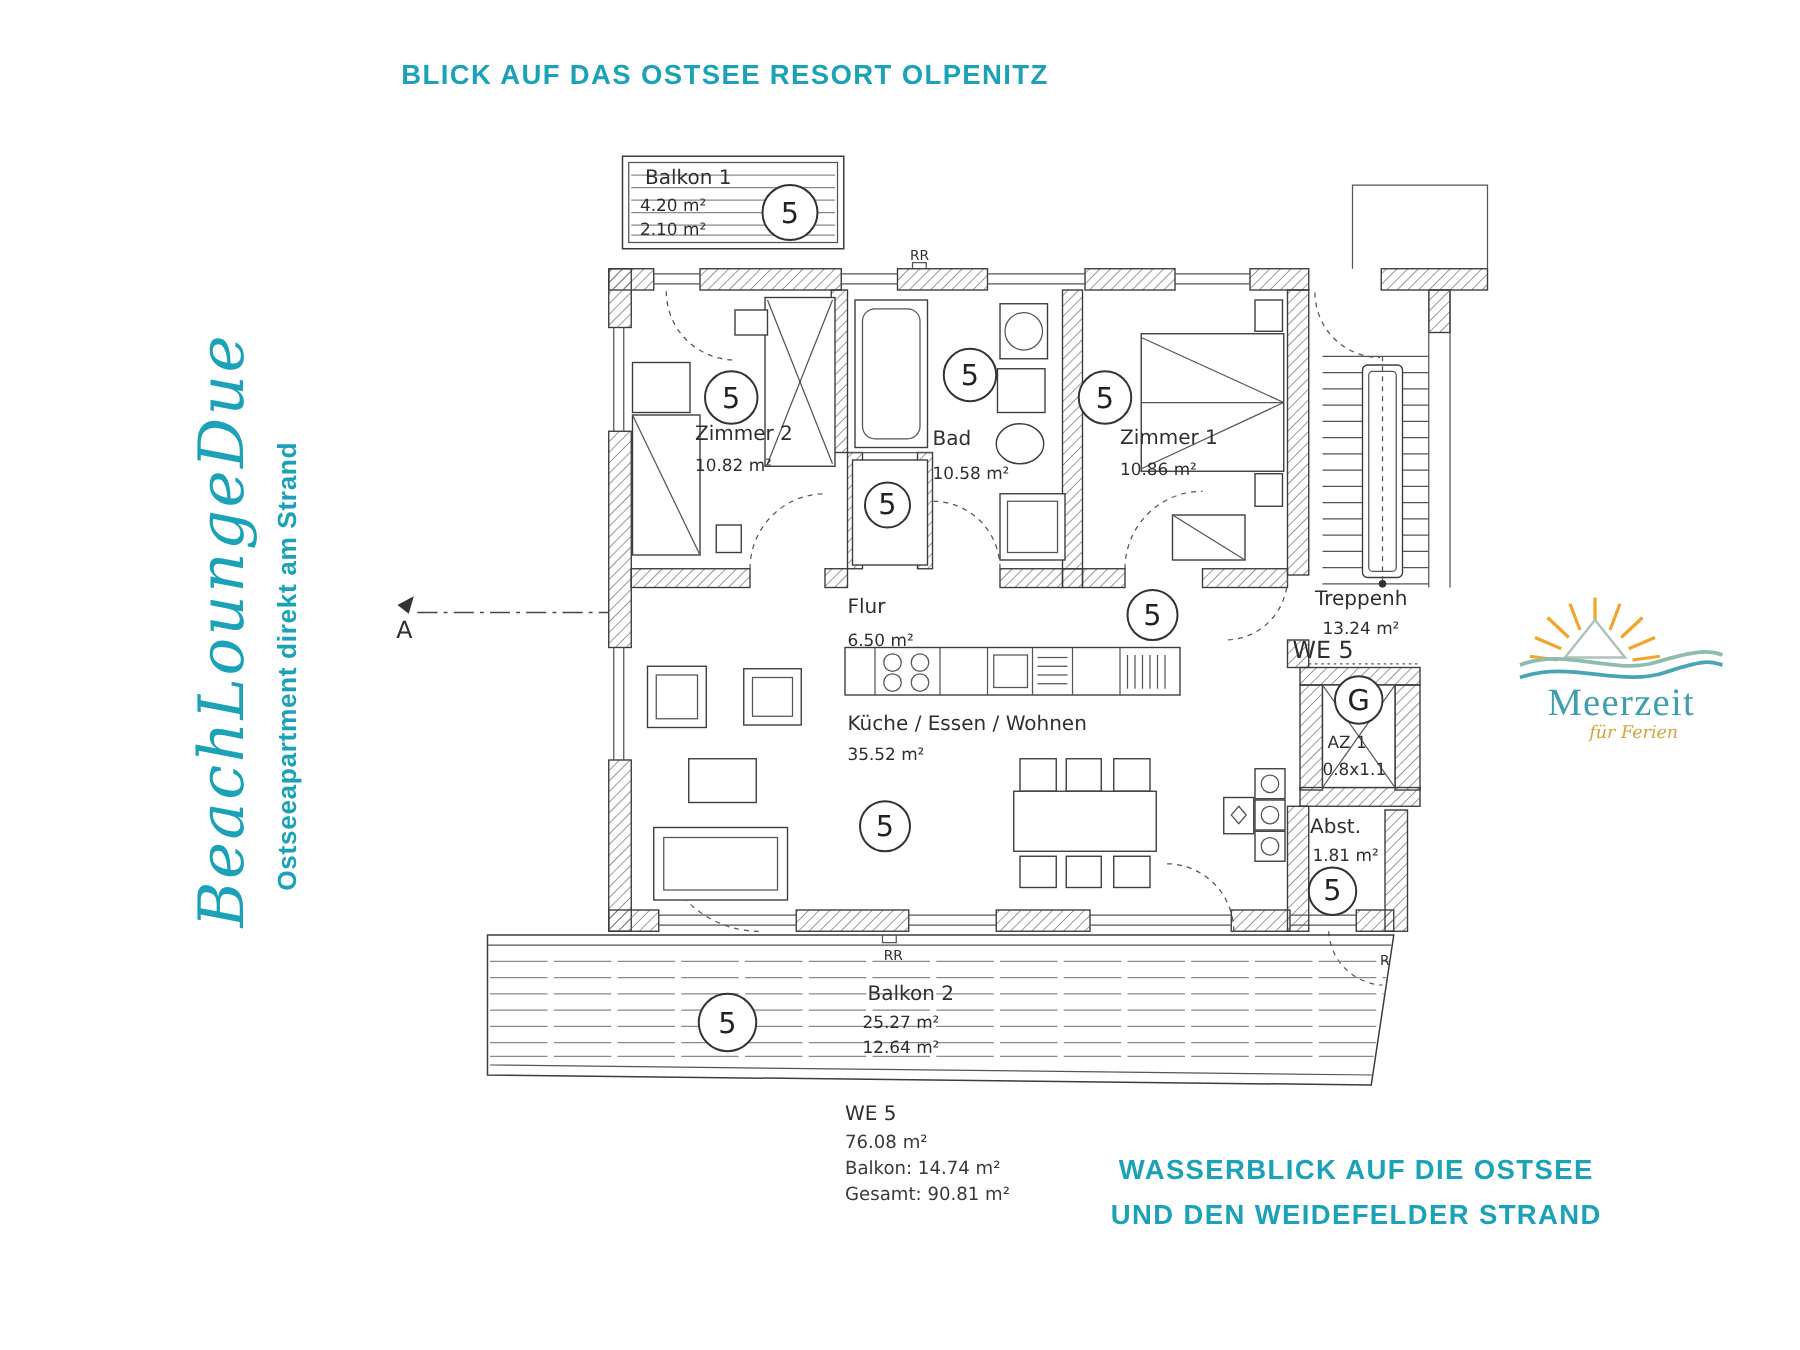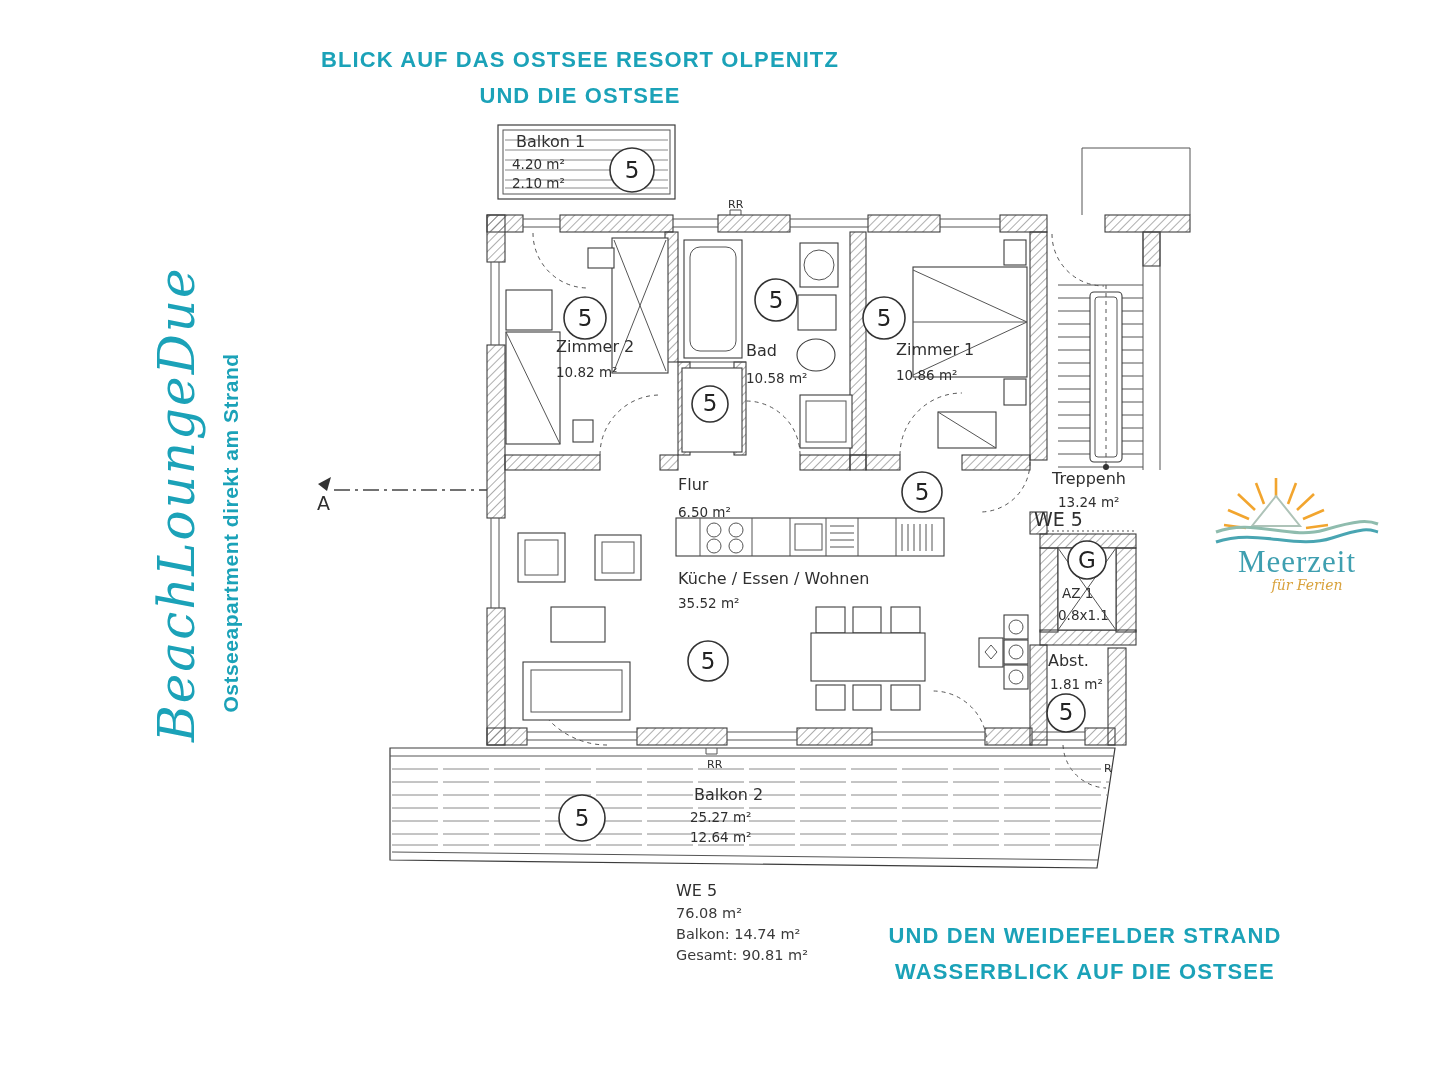--- a/index.html
+++ b/index.html
@@ -32,29 +32,28 @@
   .dash{stroke:#555;fill:none;stroke-width:1;stroke-dasharray:4 4;}
   .furn{stroke:#3c3c3c;fill:#fff;stroke-width:1.1;}
 </style>
 </head>
 <body>
 
 <div class="canvas">
 
   <div class="caption top-caption">
     <div>BLICK AUF DAS OSTSEE RESORT OLPENITZ</div>
-    <div>UND DIE OSTSEE</div>
   </div>
 
   <div class="brand-script">BeachLoungeDue</div>
   <div class="brand-tagline">Ostseeapartment direkt am Strand</div>
 
   <div class="caption bottom-caption">
+    <div>WASSERBLICK AUF DIE OSTSEE</div>
     <div>UND DEN WEIDEFELDER STRAND</div>
-    <div>WASSERBLICK AUF DIE OSTSEE</div>
   </div>
 
   <svg style="position:absolute;left:1212px;top:470px" width="170" height="128" viewBox="0 0 170 128">
     <g stroke="#f2a52e" stroke-width="2.6">
       <line x1="64" y1="32" x2="64" y2="8"></line>
       <line x1="52" y1="34" x2="44" y2="13"></line>
       <line x1="76" y1="34" x2="84" y2="13"></line>
       <line x1="43" y1="40" x2="26" y2="24"></line>
       <line x1="85" y1="40" x2="102" y2="24"></line>
       <line x1="37" y1="49" x2="16" y2="40"></line>

